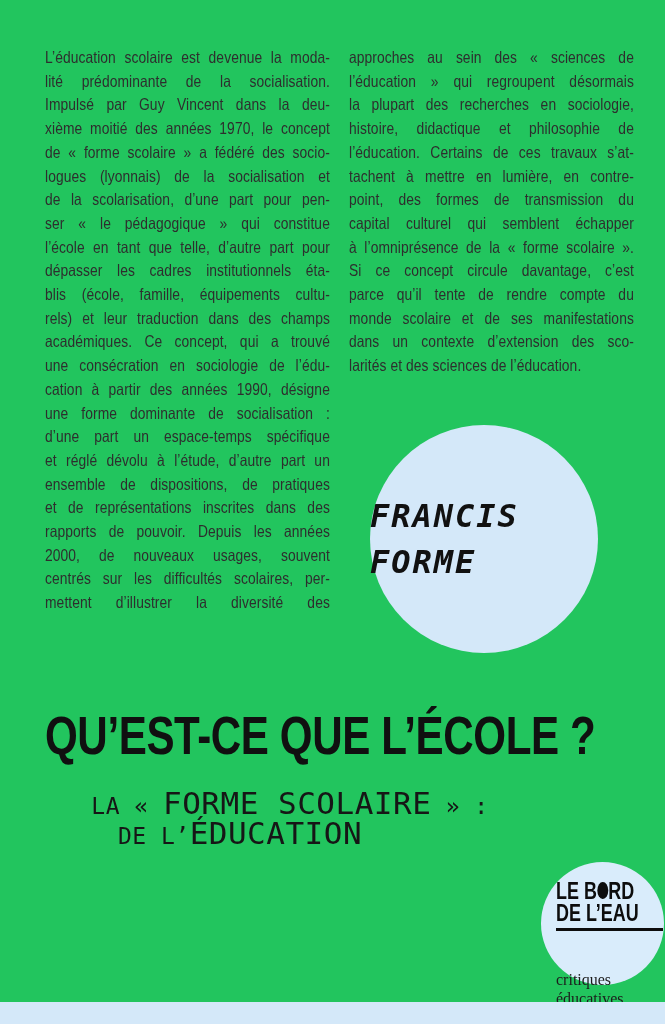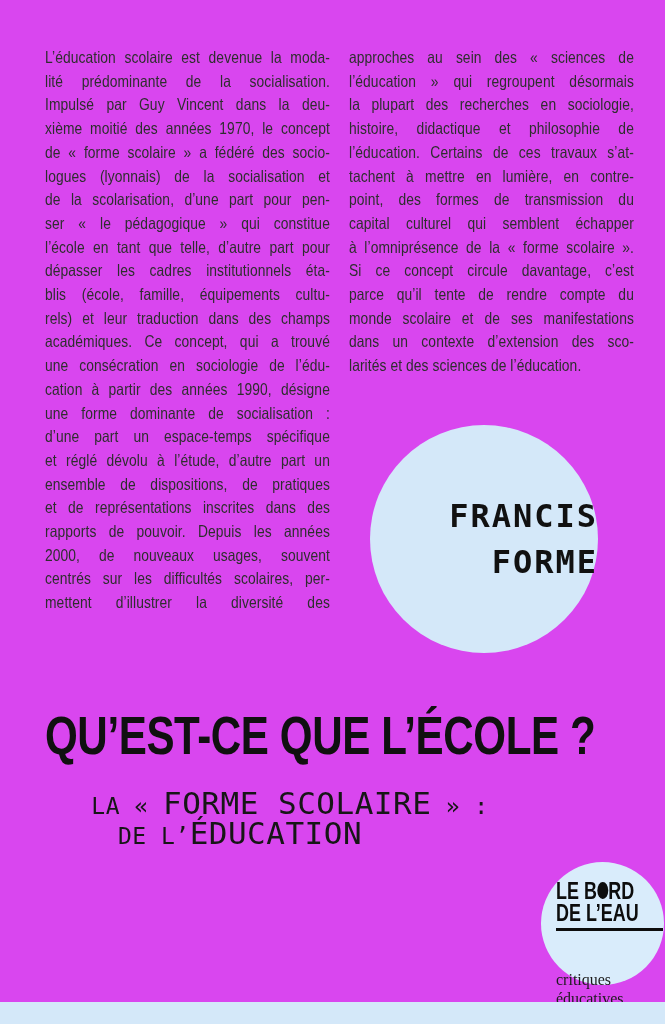--- a/index.html
+++ b/index.html
@@ -1,19 +1,19 @@
 <!DOCTYPE html>
 <html><head>
 <meta charset="utf-8">
 <style>
   html,body{margin:0;padding:0;background:#ffffff;}
   #cover{
     position:relative;
     width:665px;height:1024px;
-    background:#d946ef;
+    background:#22c55e;
     overflow:hidden;
     font-family:"Liberation Sans", sans-serif;
   }
   
   .col{
     position:absolute;
     top:46px;
     width:340px;
     transform:scaleX(0.838);
     transform-origin:0 0;
@@ -34,22 +34,23 @@
   }
   
   #author-circle{
     position:absolute;
     left:370px;top:425px;
     width:228px;height:228px;
     border-radius:50%;
     background:#d4e8f9;
     display:flex;
     flex-direction:column;
-    align-items:flex-end;
+    align-items:flex-start;
     justify-content:center;
+    font-style:italic;
   }
   .author-line{
     font-family:"DejaVu Sans Mono", monospace;
     font-size:32px;
     font-weight:bold;
     letter-spacing:2px;
     line-height:46px;
     color:#111111;
     text-align:center;
   }

